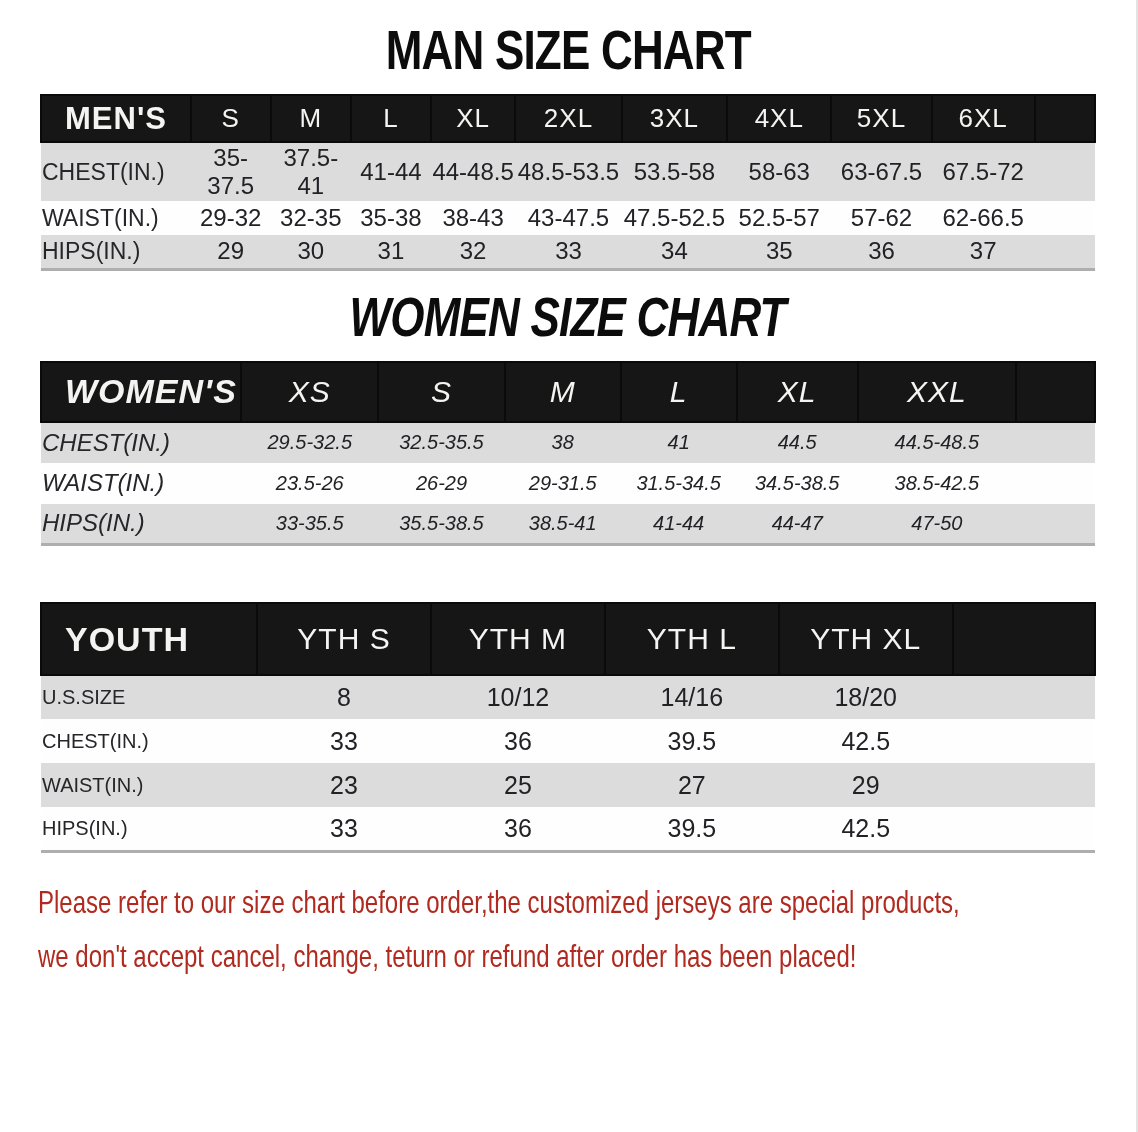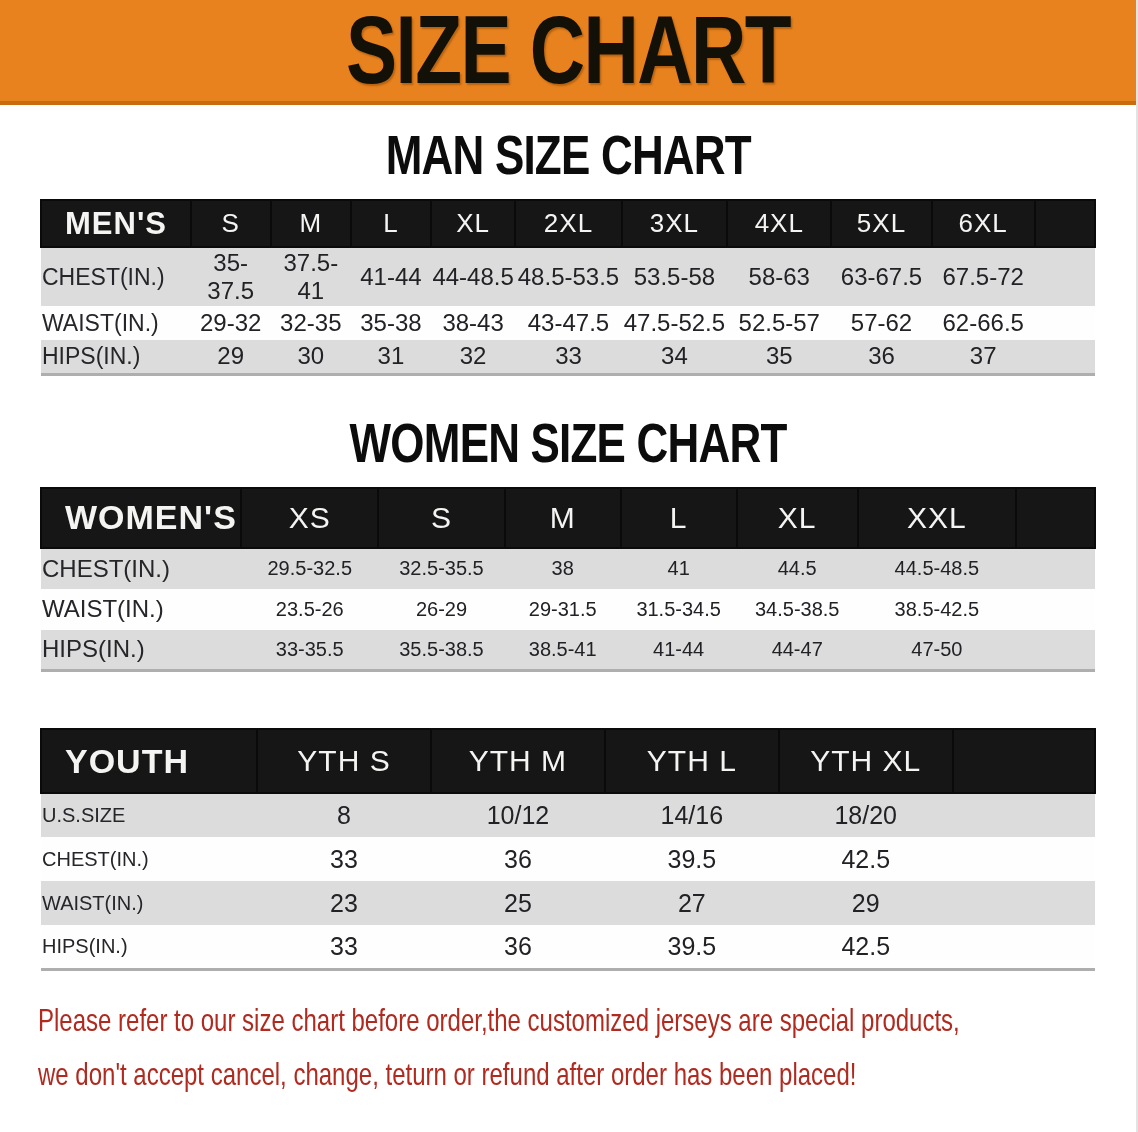--- a/index.html
+++ b/index.html
@@ -41,21 +41,21 @@
     font-size: 55px;
     line-height: 56px;
     font-weight: 700;
     color: #0c0c0c;
     letter-spacing: -1px;
     white-space: nowrap;
     transform: scaleX(0.80);
     transform-origin: center;
   }
   #sections section:nth-child(1) { margin-top: 22px; }
-  #sections section:nth-child(2) { margin-top: 39px; }
+  #sections section:nth-child(2) { margin-top: 18px; font-style: italic; }
   #sections section:nth-child(3) { margin-top: 56px; }
   
   .table-wrap { padding: 0 40px; }
   table.size-table {
     width: 100%;
     border-collapse: collapse;
     table-layout: fixed;
     border-bottom: 3px solid #aeaeae;
   }
   .t0 .table-wrap, .table-wrap { margin-top: 16px; }
@@ -93,21 +93,21 @@
   .t0 tbody th.row-label { font-size: 23px; }
   .t0 tbody td.value-cell { font-size: 24px; }
 
   .t1 tr.head-row { height: 60px; }
   .t1 th.corner-label { font-size: 34px; }
   .t1 th.size-col { font-size: 30px; }
   .t1 tbody tr { height: 41px; }
   .t1 tbody th.row-label { font-size: 24px; }
   .t1 tbody td.value-cell { font-size: 20px; }
 
-  .t2 tr.head-row { height: 64px; }
+  .t2 tr.head-row { height: 72px; }
   .t2 th.corner-label { font-size: 34px; }
   .t2 th.size-col { font-size: 30px; }
   .t2 tbody tr { height: 44px; }
   .t2 tbody th.row-label { font-size: 20px; }
   .t2 tbody td.value-cell { font-size: 25px; }
   
   .disclaimer {
     margin-top: 25px;
     padding: 0 38px;
     color: var(--disclaimer-red, #b02a1f);
@@ -120,23 +120,20 @@
     transform: scaleX(0.75);
     transform-origin: left center;
     white-space: nowrap;
   }
 </style>
 </head>
 <body>
 
 <div class="page">
 
-  <header class="banner">
-    <span class="banner-text">SIZE CHART</span>
-  </header>
 
   <main id="sections">
   <section class="size-section">
     <h2 class="section-title">
       <span class="title-text">MAN SIZE CHART</span>
     </h2>
     <div class="table-wrap">
       <table class="size-table t0">
         <colgroup>
               <col style="width: 14.2%;">

